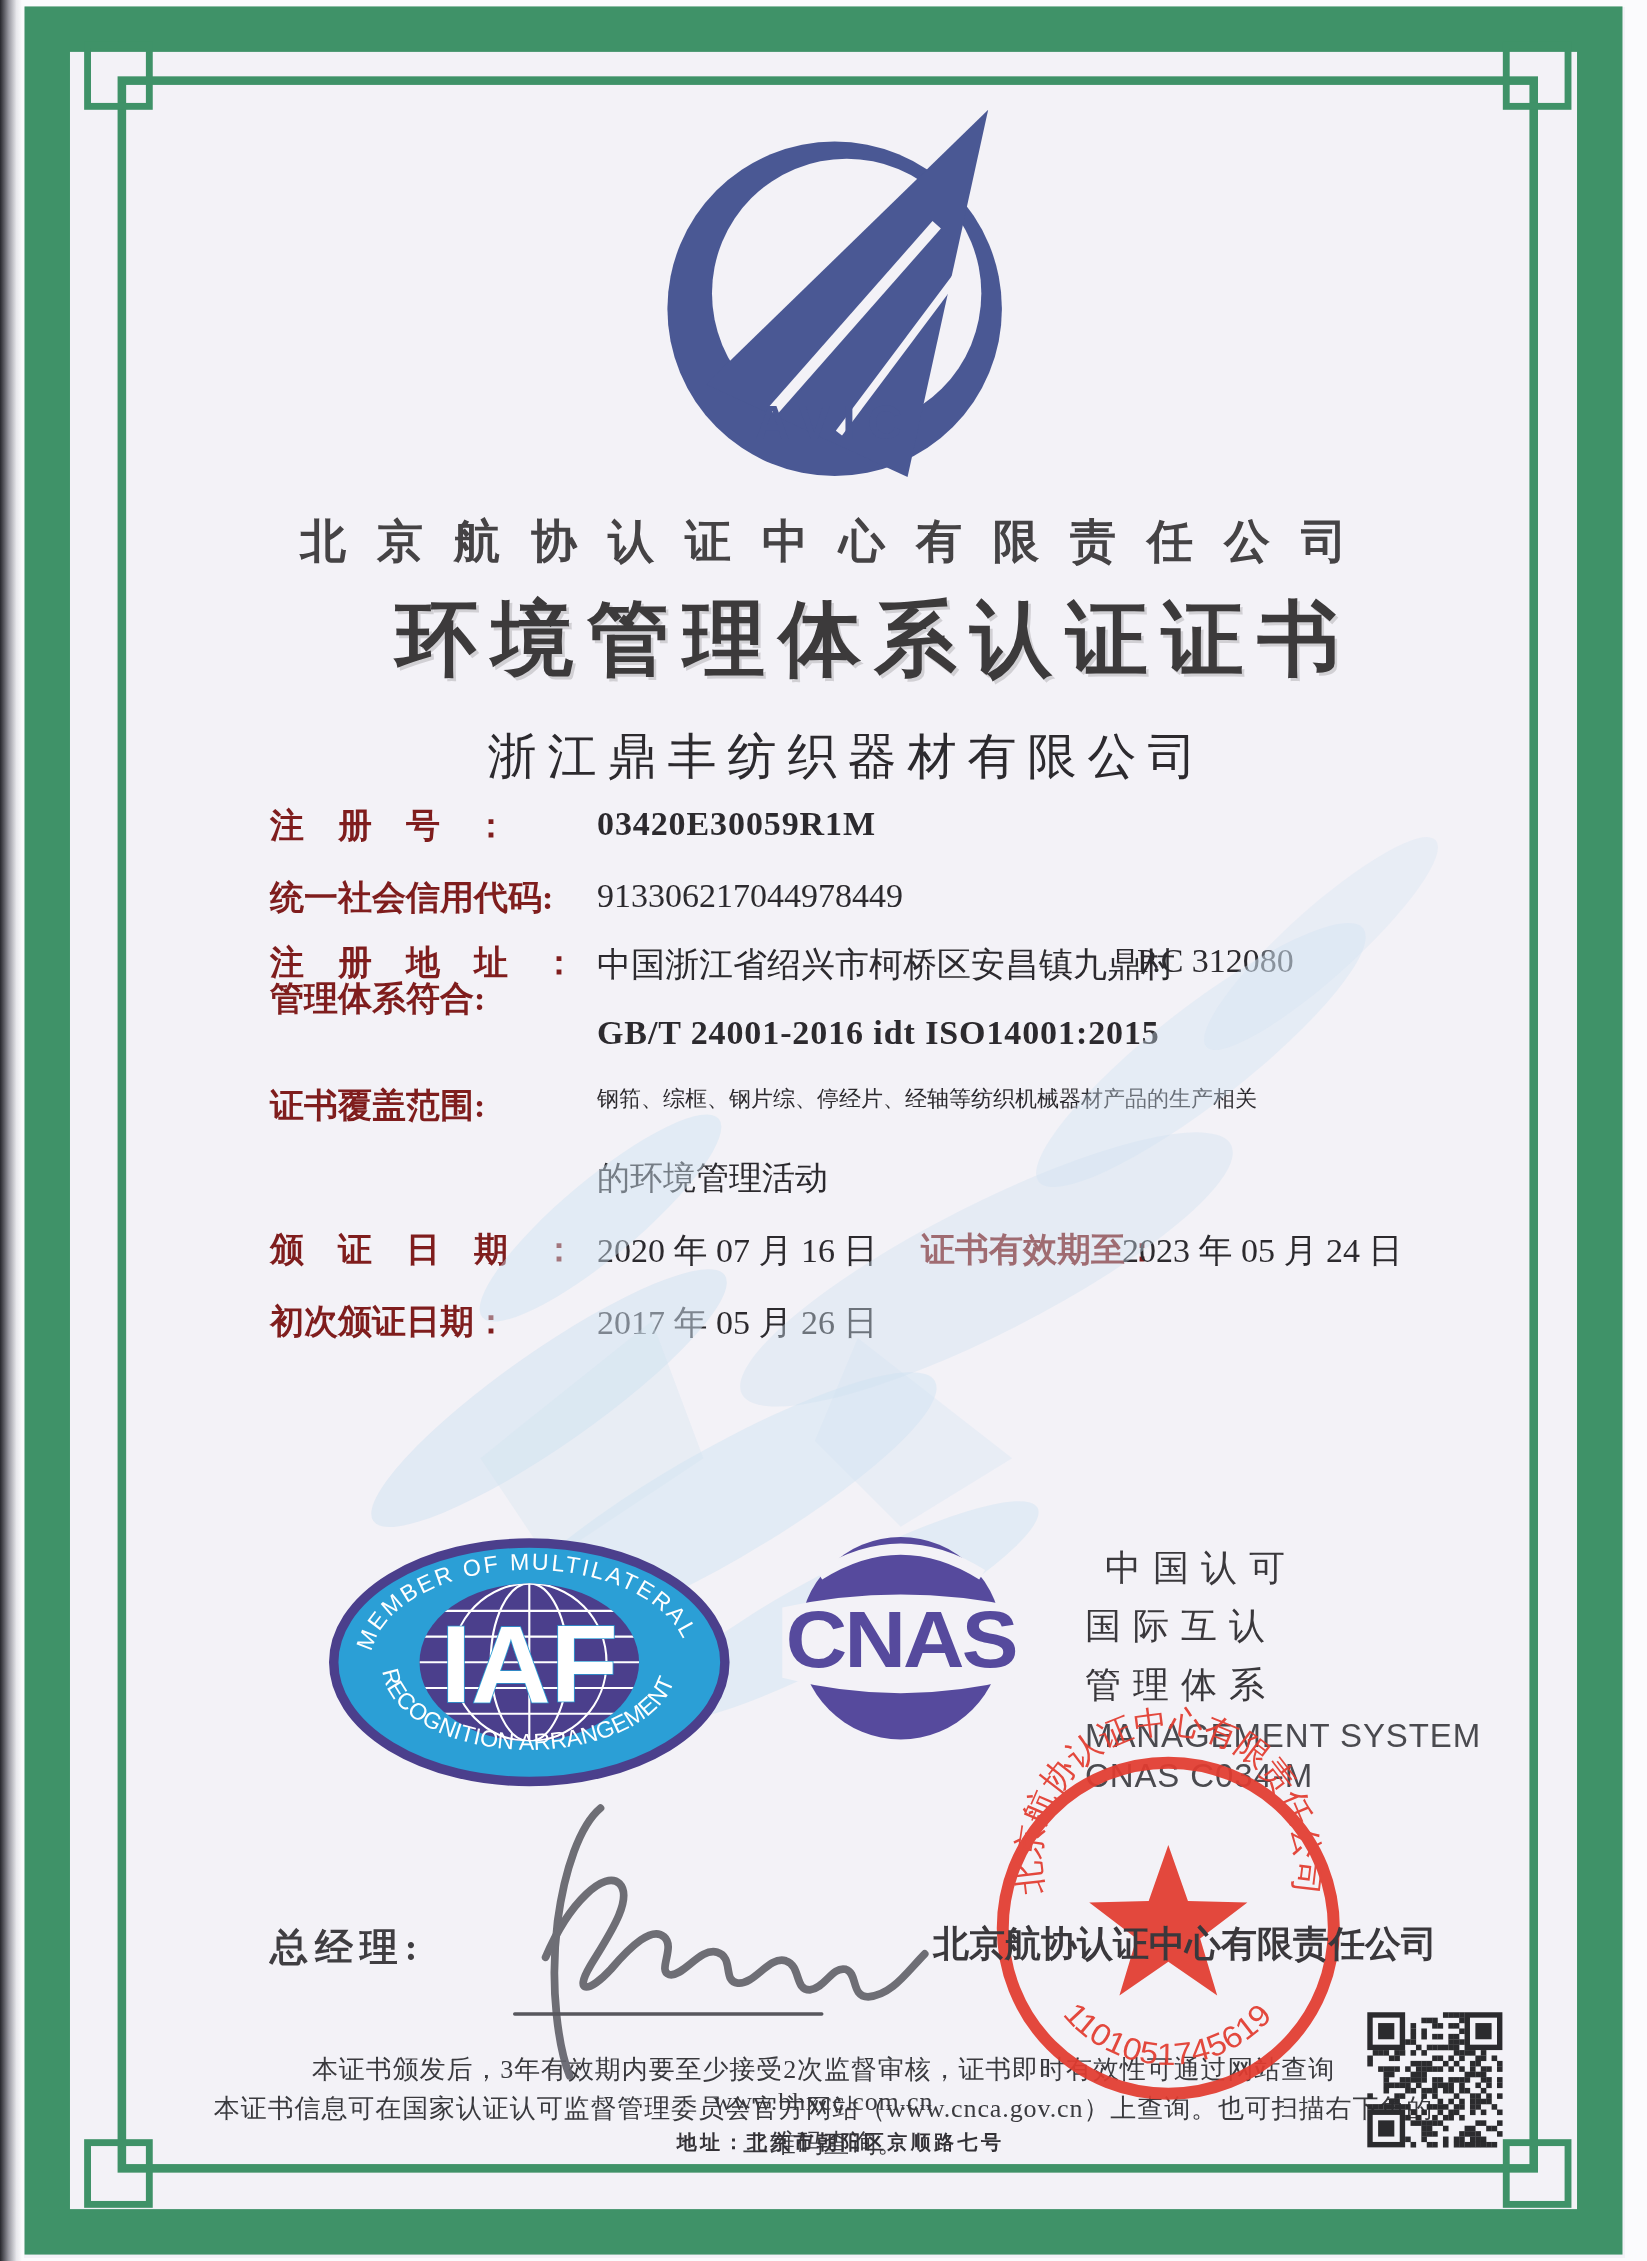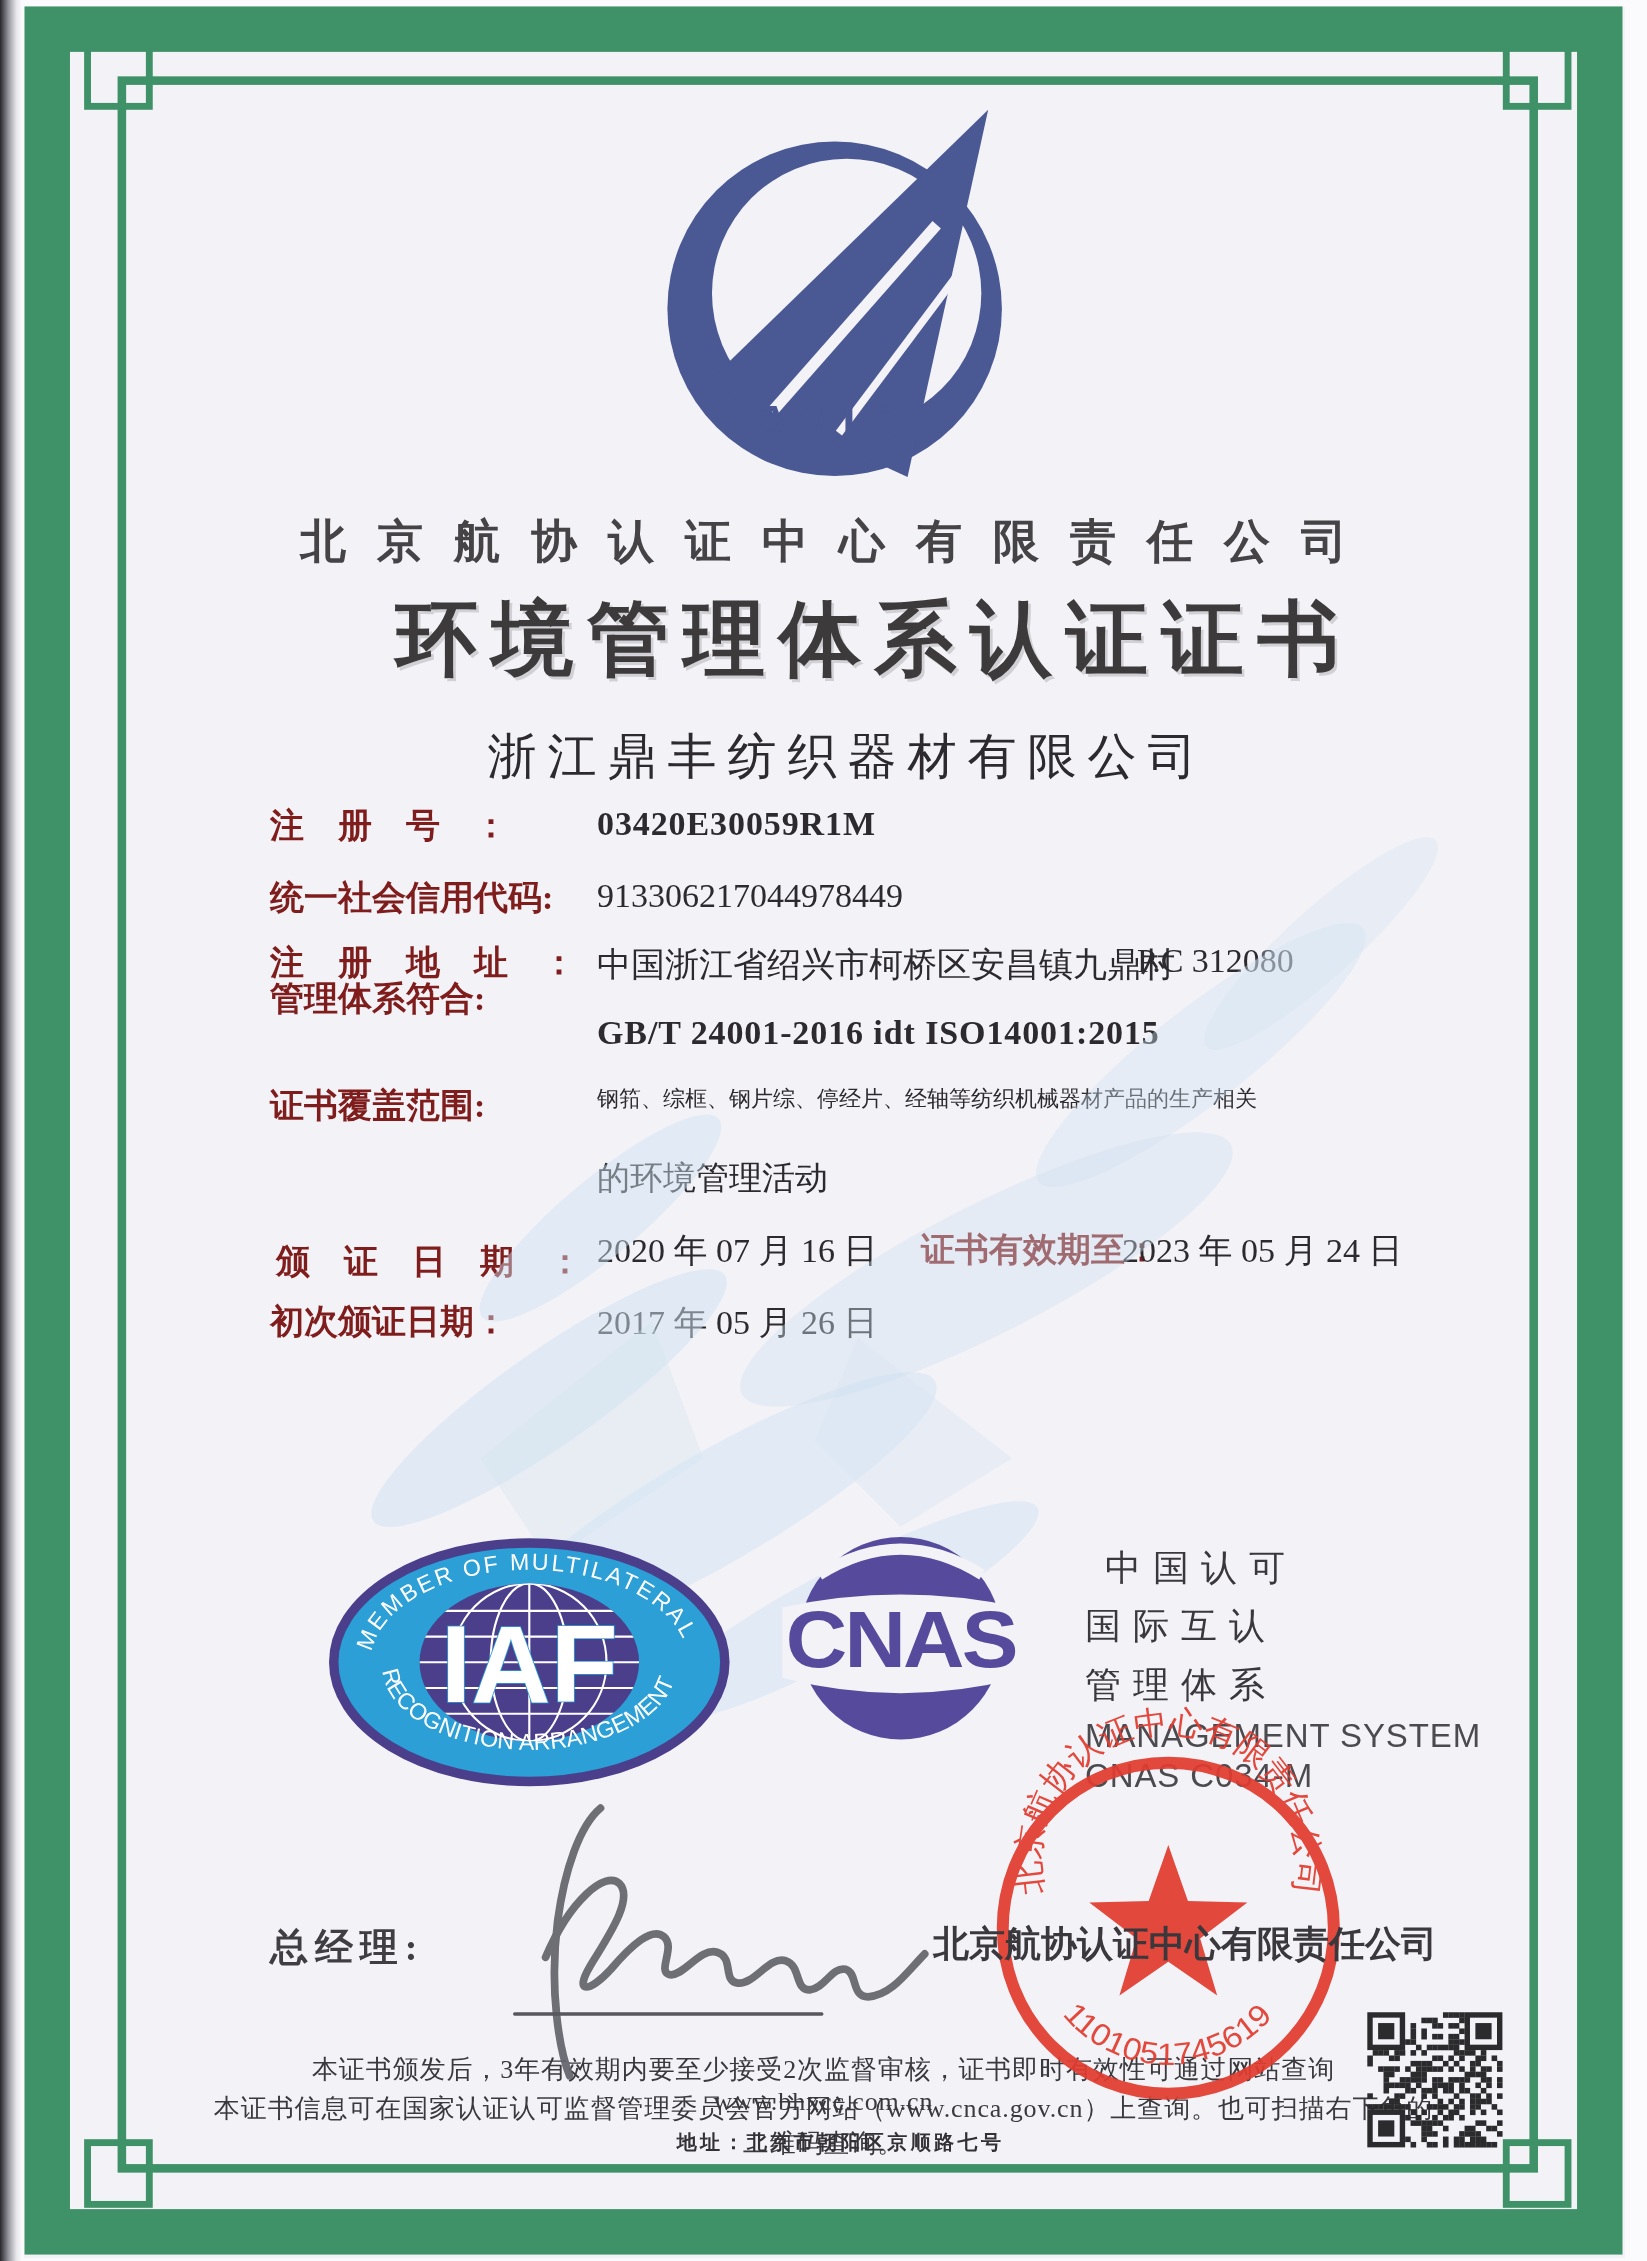--- a/index.html
+++ b/index.html
@@ -395,21 +395,21 @@
   <span class="abs row-value bold-val" style="left:554px;top:1014px;">GB/T 24001-2016 idt ISO14001:2015</span>
 </div>
 
 <div>
   <span class="abs row-label" style="left:270px;top:1083px;">证书覆盖范围:</span>
   <span class="abs row-value" style="left:554px;top:1084px;font-size:22px;">钢筘、综框、钢片综、停经片、经轴等纺织机械器材产品的生产相关</span>
   <span class="abs row-value" style="left:554px;top:1156px;font-size:33px;">的环境管理活动</span>
 </div>
 
 <div>
-  <span class="abs row-label" style="left:276px;top:1227px;margin-top:12px;">颁　证　日　期　：</span>
+  <span class="abs row-label" style="left:270px;top:1227px;">颁　证　日　期　：</span>
   <span class="abs row-value" style="left:554px;top:1228px;">2020 年 07 月 16 日</span>
   <span class="abs row-label" style="left:921px;top:1227px;">证书有效期至：</span>
   <span class="abs row-value" style="left:1079px;top:1228px;">2023 年 05 月 24 日</span>
 </div>
 
 <div>
   <span class="abs row-label" style="left:270px;top:1299px;">初次颁证日期：</span>
   <span class="abs row-value" style="left:554px;top:1300px;">2017 年 05 月 26 日</span>
 </div>
 

